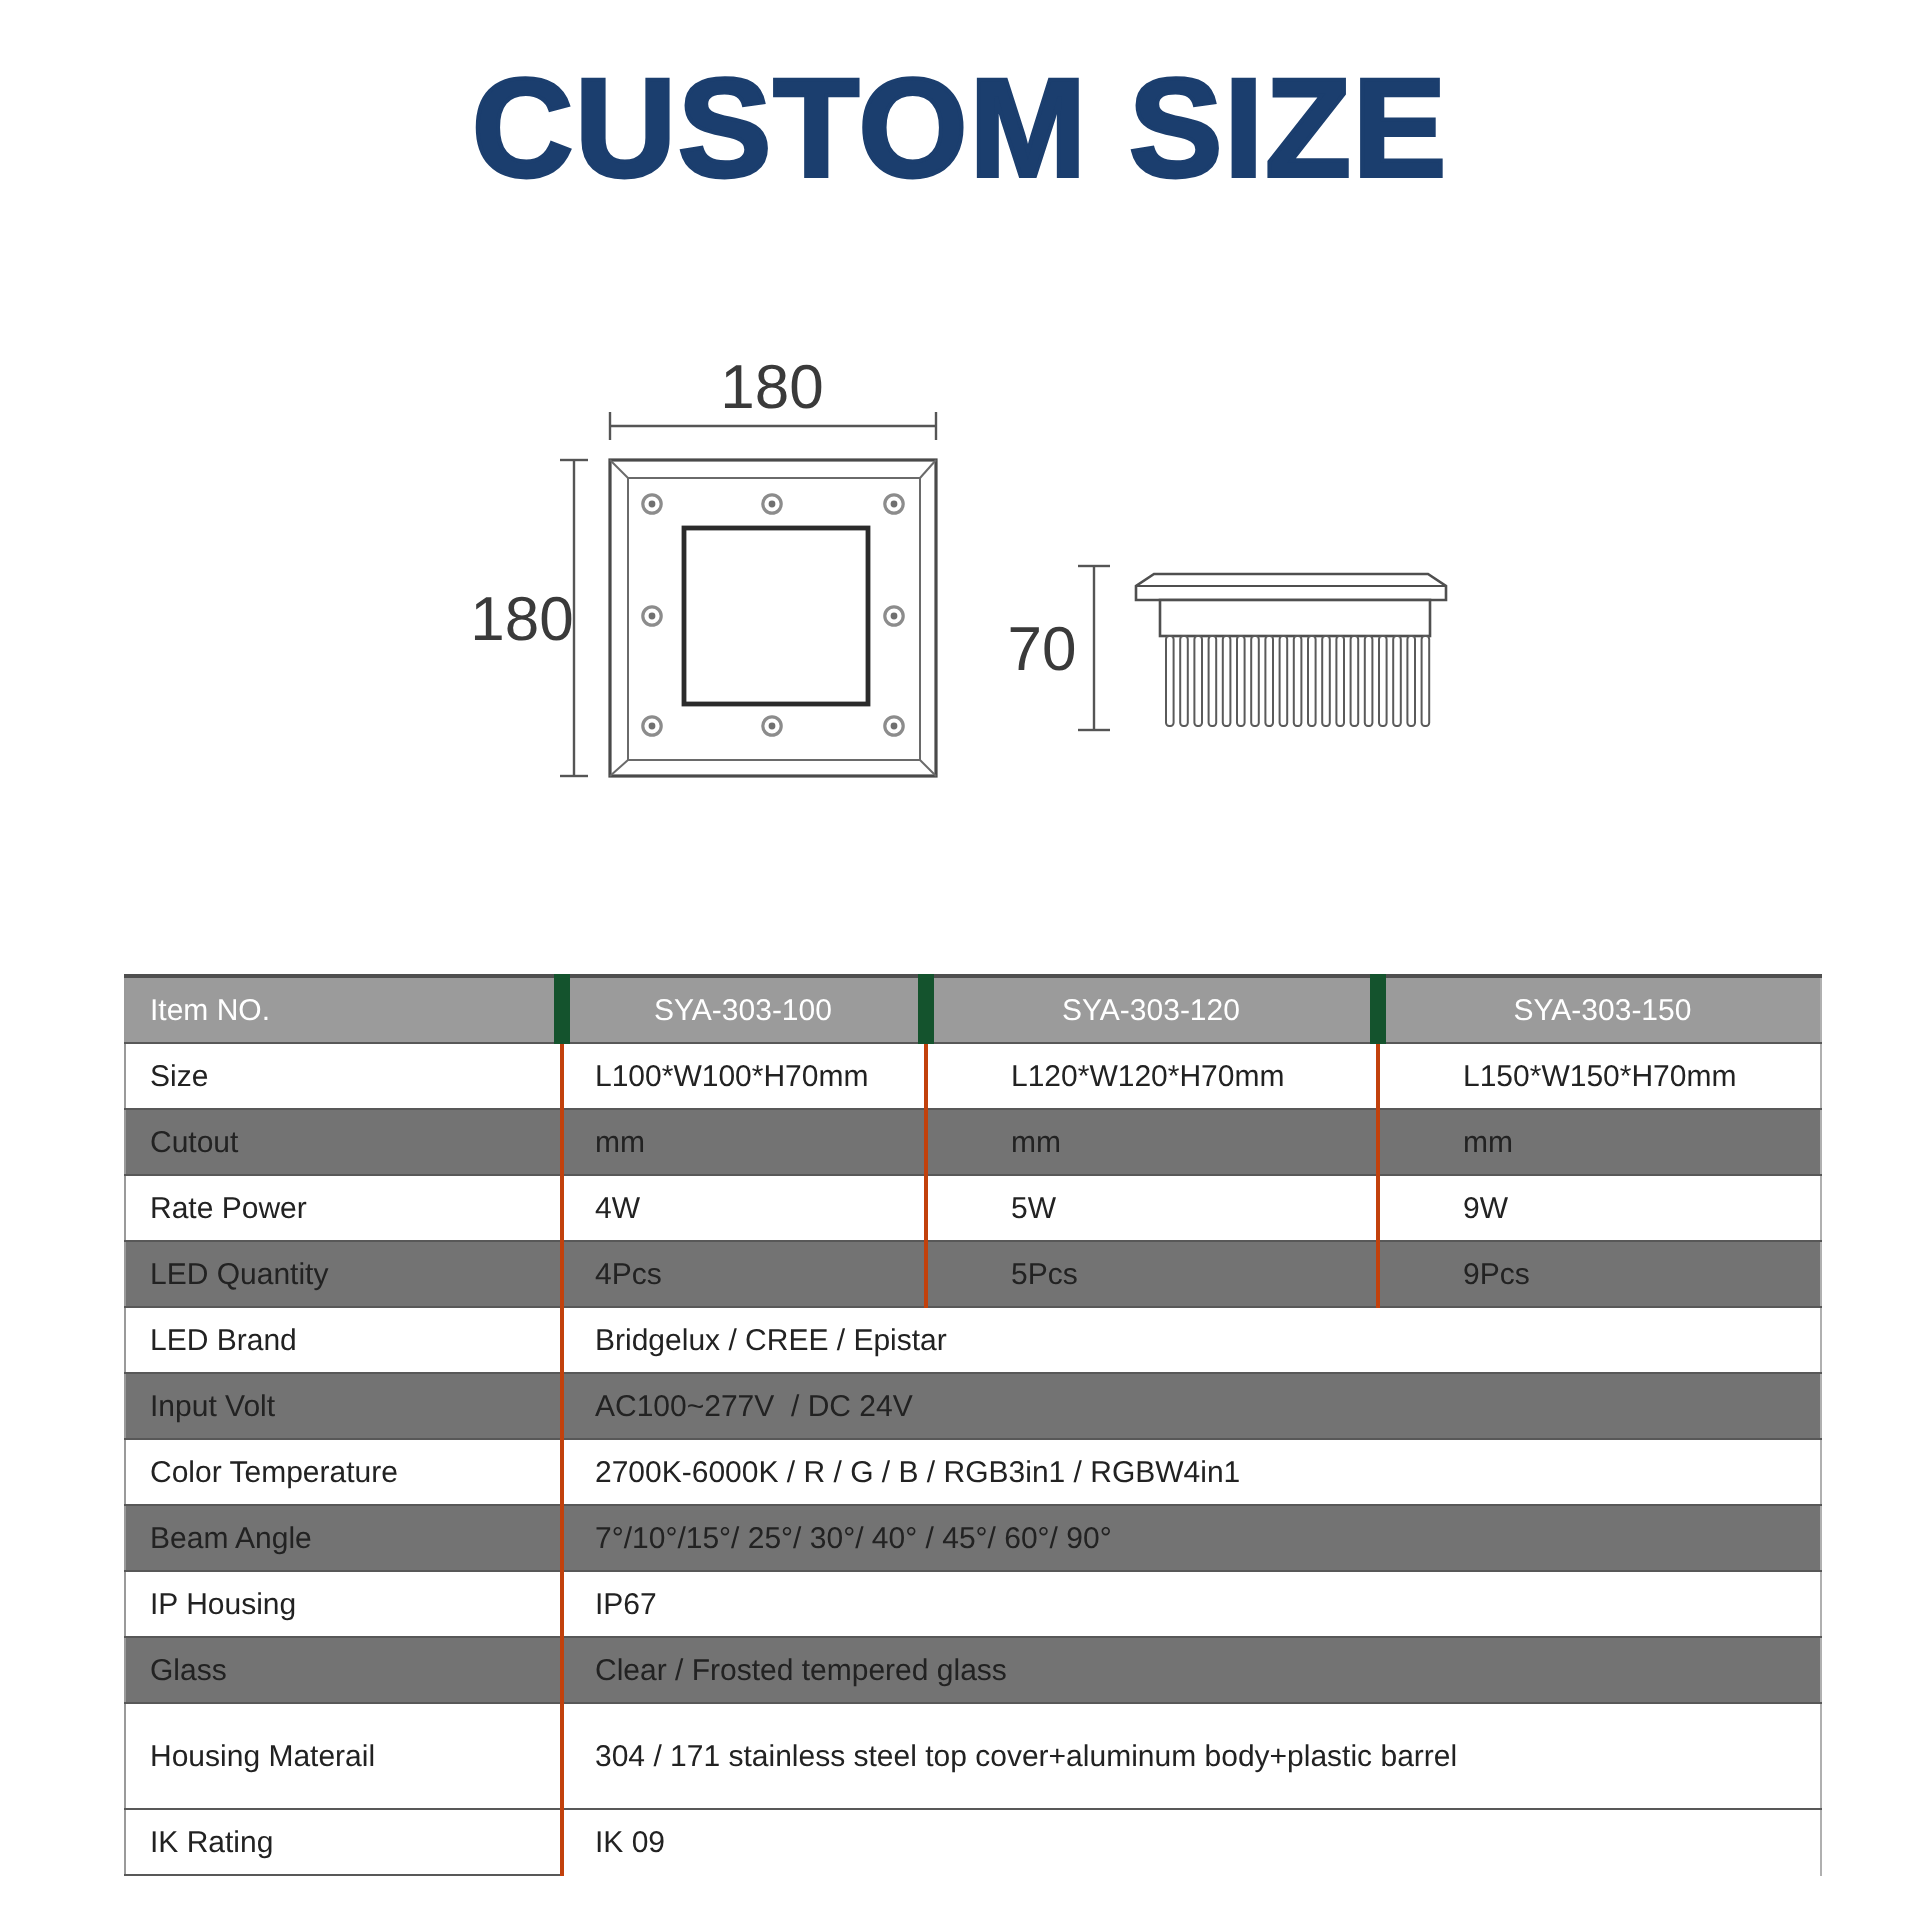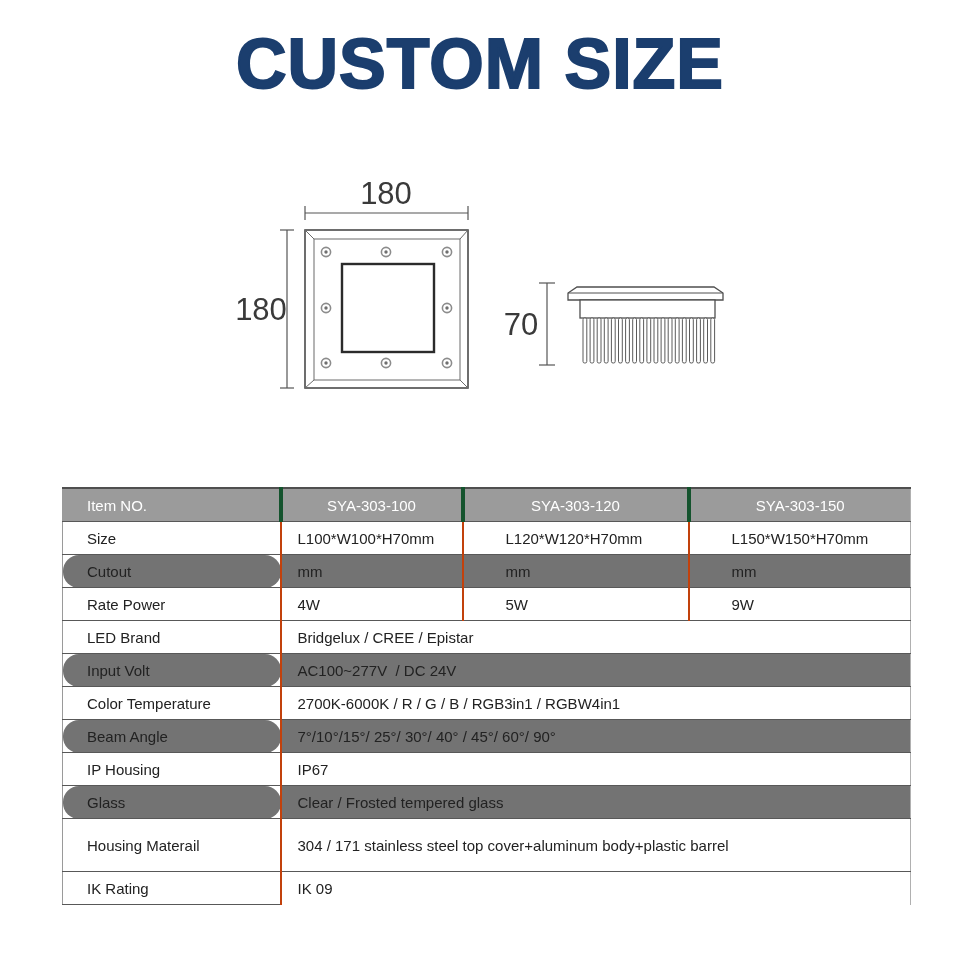--- a/index.html
+++ b/index.html
@@ -22,28 +22,28 @@
   table.spec{
     position:absolute;left:62px;top:487px;width:848px;
     border-collapse:collapse;table-layout:fixed;
     font-size:15px;color:#222;
     border-left:1px solid #9a9a9a;border-right:1px solid #b0b0b0;
   }
   table.spec th{
     background:#9b9b9b;color:#ffffff;font-weight:400;font-size:15px;
     height:30px;text-align:center;border-top:2px solid #4f4f4f;
   }
-  table.spec th.h-first{text-align:left;padding-left:24px;}
-  table.spec th + th{border-left:4px solid #14532d;}
+  table.spec th.h-first{text-align:left;padding-left:12px;}
+  table.spec th + th{border-left:8px solid #14532d;}
   table.spec td{
     height:30px;border-top:1.5px solid #585858;vertical-align:middle;
     white-space:pre;overflow:hidden;
   }
   table.spec tr.alt{background:#737373;}
-  table.spec td.label{padding-left:24px;border-radius:16px;}
+  table.spec td.label{padding-left:12px;}
   table.spec td.val{border-left:2px solid #c2410c;}
   table.spec td.c2{padding-left:16px;}
   table.spec td.c3,table.spec td.c4{padding-left:42px;margin-top:30px;}
   table.spec td.vspan{padding-left:16px;margin-top:10px;}
   table.spec tr.tall td{height:50px;}
   table.spec tr.last td.label{border-bottom:1.5px solid #585858;}
 </style>
 </head>
 <body>
 
@@ -174,20 +174,26 @@
     <td class="val c2">mm</td>
     <td class="val c3">mm</td>
     <td class="val c4">mm</td>
   </tr>
   <tr>
     <td class="label">Rate Power</td>
     <td class="val c2">4W</td>
     <td class="val c3">5W</td>
     <td class="val c4">9W</td>
   </tr>
+  <tr class="alt">
+    <td class="label">LED Quantity</td>
+    <td class="val c2">4Pcs</td>
+    <td class="val c3">5Pcs</td>
+    <td class="val c4">9Pcs</td>
+  </tr>
   <tr>
     <td class="label">LED Brand</td>
     <td class="val vspan" colspan="3">Bridgelux / CREE / Epistar</td>
   </tr>
   <tr class="alt">
     <td class="label">Input Volt</td>
     <td class="val vspan" colspan="3">AC100~277V  / DC 24V</td>
   </tr>
   <tr>
     <td class="label">Color Temperature</td>

